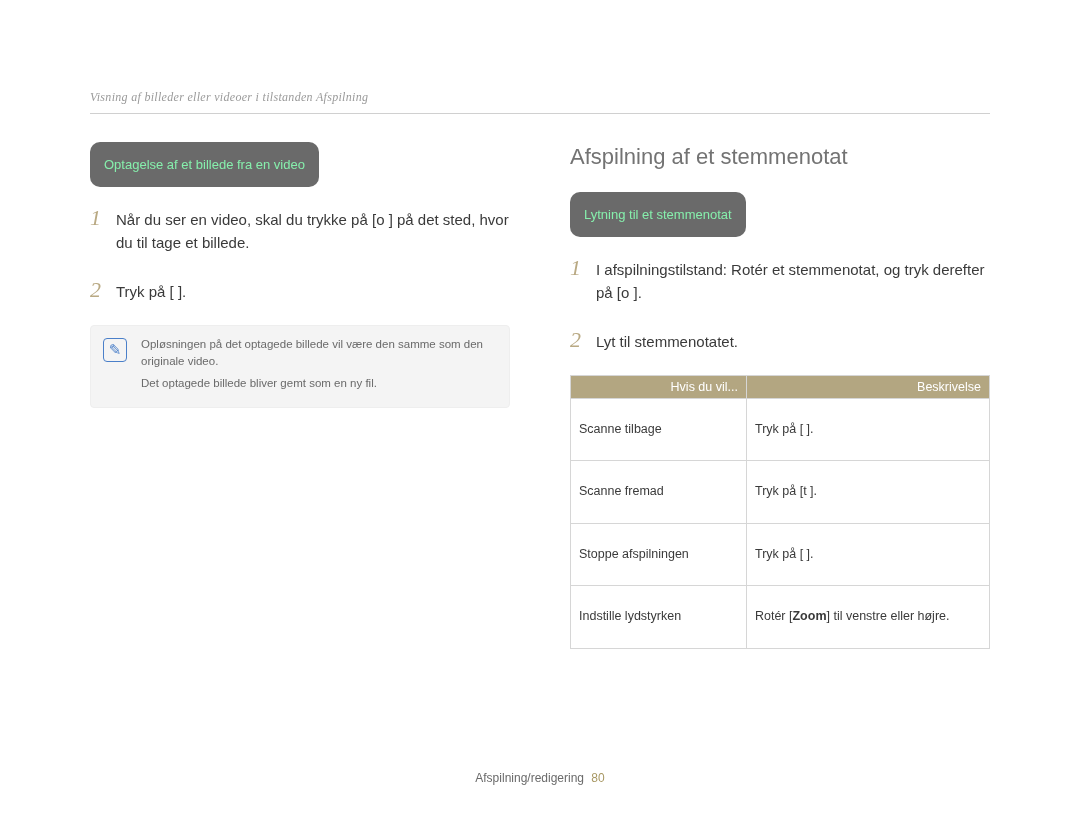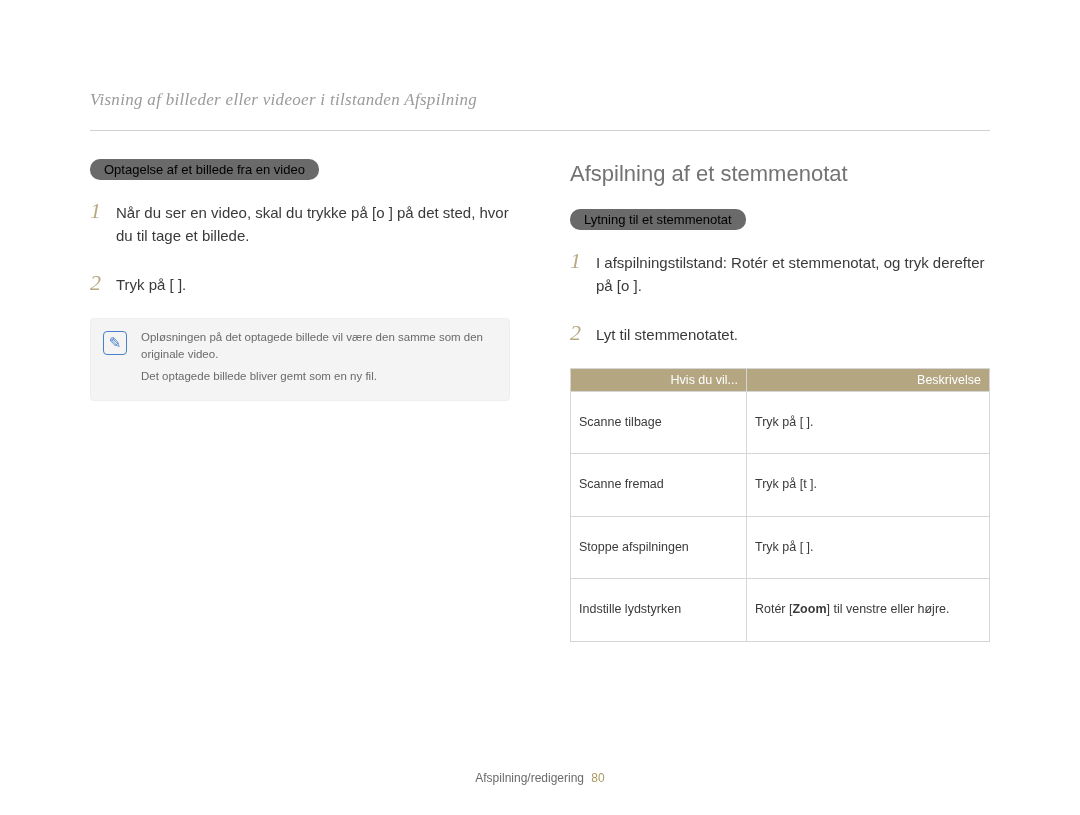--- a/index.html
+++ b/index.html
@@ -9,41 +9,41 @@
       background: #ffffff;
       font-family: Arial, Helvetica, sans-serif;
       color: #3a3a3a;
       position: relative;
       padding: 90px 90px 0 90px;
     }
     .page-header {
       font-style: italic;
       font-weight: 300;
       color: #9a9a9a;
-      font-size: 17px;
+      font-size: 12px;
       font-family: Georgia, 'Times New Roman', serif;
       border-bottom: 1px solid #d0d0d0;
-      padding-bottom: 20px;
+      padding-bottom: 8px;
       margin-bottom: 28px;
       letter-spacing: 0.3px;
     }
     .columns {
       display: flex;
       gap: 60px;
     }
     .col {
       flex: 1;
       min-width: 0;
     }
     .section-label {
       display: inline-block;
       background: #6a6a6a;
-      color: #000000;
+      color: #86efac;
       font-size: 13px;
-      padding: 3px 14px;
+      padding: 15px 14px;
       border-radius: 10px;
       margin-bottom: 14px;
       font-weight: 400;
     }
     .step {
       display: flex;
       align-items: baseline;
       gap: 10px;
       margin-bottom: 18px;
       font-size: 15px;

